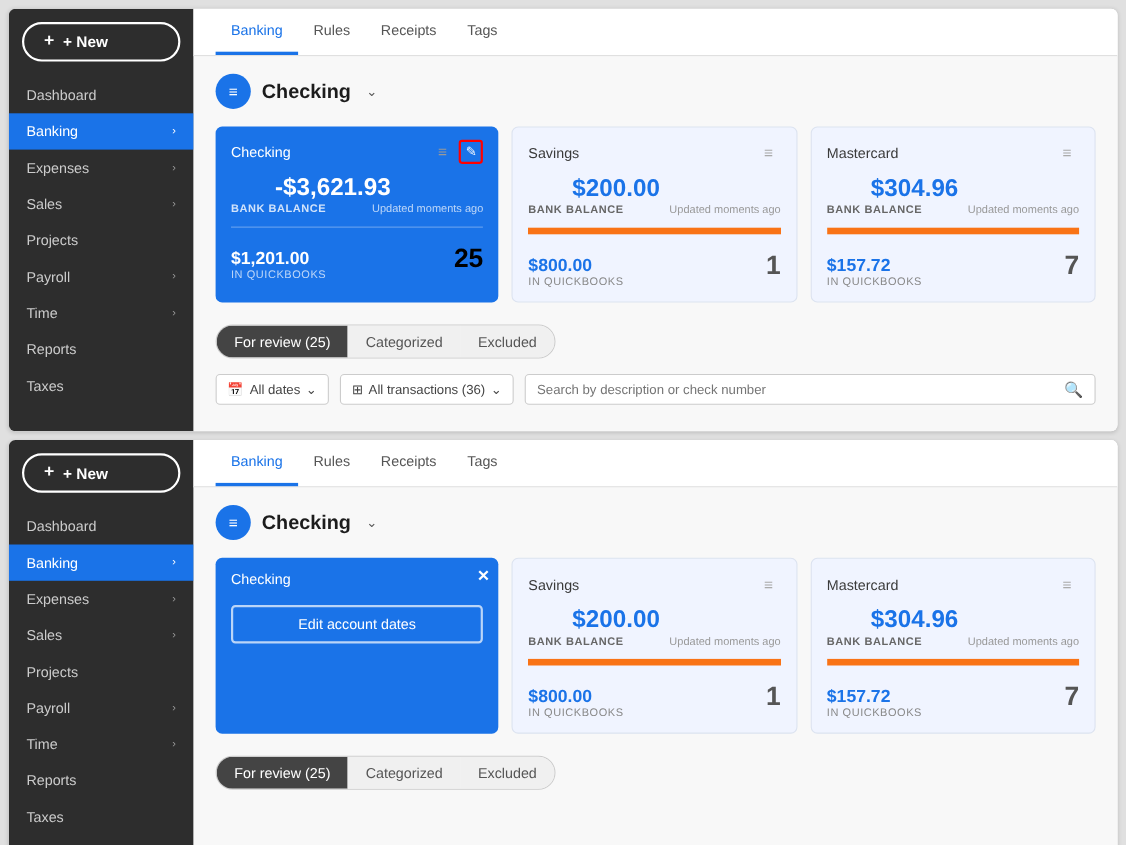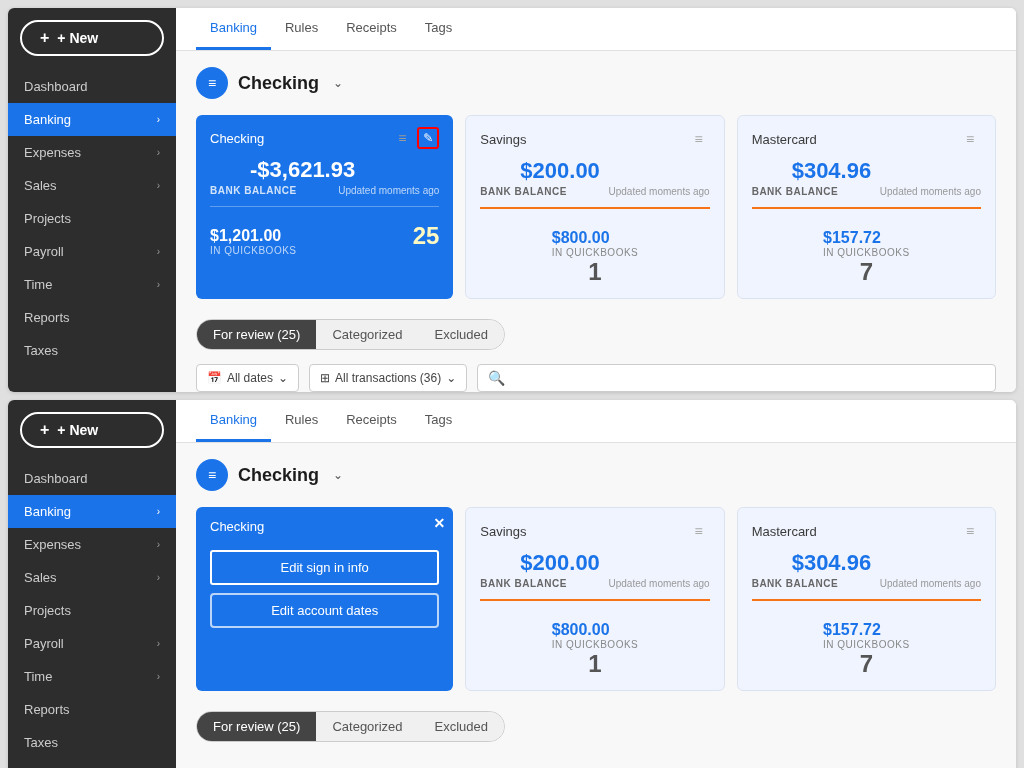--- a/index.html
+++ b/index.html
@@ -45,29 +45,29 @@
     .balance-amount { font-size: 22px; font-weight: 700; margin-bottom: 2px; margin-left: 40px; }
     .card.blue .balance-amount { color: #fff; }
     .card.light .balance-amount { color: #1a73e8; }
     .balance-label { font-size: 10px; font-weight: 600; letter-spacing: 0.5px; text-transform: uppercase; }
     .card.blue .balance-label { color: rgba(255,255,255,0.8); }
     .card.light .balance-label { color: #666; }
     .updated-text { font-size: 10px; color: rgba(255,255,255,0.7); }
     .updated-text-light { font-size: 10px; color: #999; }
 
     .card-bottom { display: flex; justify-content: space-between; align-items: center; margin-top: 10px; padding-top: 8px; border-top: 1px solid rgba(255,255,255,0.3); }
-    .card-bottom-light { display: flex; justify-content: space-between; align-items: center; margin-top: 10px; padding-top: 8px; border-top: 2px solid #f97316; flex-direction: column; }
+    .card-bottom-light { display: flex; justify-content: space-between; align-items: center; margin-top: 10px; padding-top: 8px; border-top: 6px solid #f97316; }
     .in-qb-amount { font-size: 16px; font-weight: 600; margin-top: 12px; }
     .card.blue .in-qb-amount { color: #fff; }
     .card.light .in-qb-amount { color: #1a73e8; }
     .in-qb-label { font-size: 10px; text-transform: uppercase; letter-spacing: 0.5px; }
     .card.blue .in-qb-label { color: rgba(255,255,255,0.7); }
     .card.light .in-qb-label { color: #888; }
     .count-badge { font-size: 24px; font-weight: 700; }
-    .card.blue .count-badge { color: #fef9c3; }
+    .card.blue .count-badge { color: #000000; }
     .card.light .count-badge { color: #555; }
 
     .filter-bar { display: flex; align-items: center; gap: 10px; margin-bottom: 14px; text-align: center; }
     .filter-tabs { display: flex; border: 1px solid #ccc; border-radius: 20px; overflow: hidden; }
     .filter-tab { padding: 7px 16px; font-size: 13px; cursor: pointer; background: #f0f0f0; color: #555; }
     .filter-tab.active { background: #444; color: #fff; }
 
     .table-filter { display: flex; align-items: center; gap: 10px; margin-top: 8px; }
     .filter-btn { display: flex; align-items: center; gap: 5px; border: 1px solid #ccc; border-radius: 4px; padding: 6px 10px; font-size: 12px; color: #444; cursor: pointer; background: #fff; }
     .search-box { display: flex; align-items: center; border: 1px solid #ccc; border-radius: 4px; background: #fff; padding: 5px 10px; flex: 1; }
@@ -216,20 +216,21 @@
           <span>📅</span>
           <span>All dates</span>
           <span>⌄</span>
         </button>
         <button class="filter-btn">
           <span>⊞</span>
           <span>All transactions (36)</span>
           <span>⌄</span>
         </button>
         <div class="search-box">
+          <input type="text" placeholder="Search by description or check number" style="">
           <span class="search-icon">🔍</span>
         </div>
       </div>
     </div>
   </div>
 </div>
 
 <div class="panel" style="height:384px;">
 
   <div class="sidebar">
@@ -285,21 +286,20 @@
         <span class="dropdown-arrow">⌄</span>
       </div>
       <div class="cards-row">
 
         <div class="card blue card-with-dropdown">
           <div class="card-header">
             <span class="card-name">Checking</span>
             <span class="card-close">✕</span>
           </div>
           <div class="dropdown-menu">
-            <button class="dropdown-menu-btn highlighted" style="border: 2px solid #fff; border-radius: 3px;">Edit sign in info</button>
             <button class="dropdown-menu-btn">Edit account dates</button>
           </div>
         </div>
 
         <div class="card light">
           <div class="card-header">
             <span class="card-name">Savings</span>
             <span class="icon-btn lines" style="color:#aaa;">≡</span>
           </div>
           <div class="balance-amount">$200.00</div>

